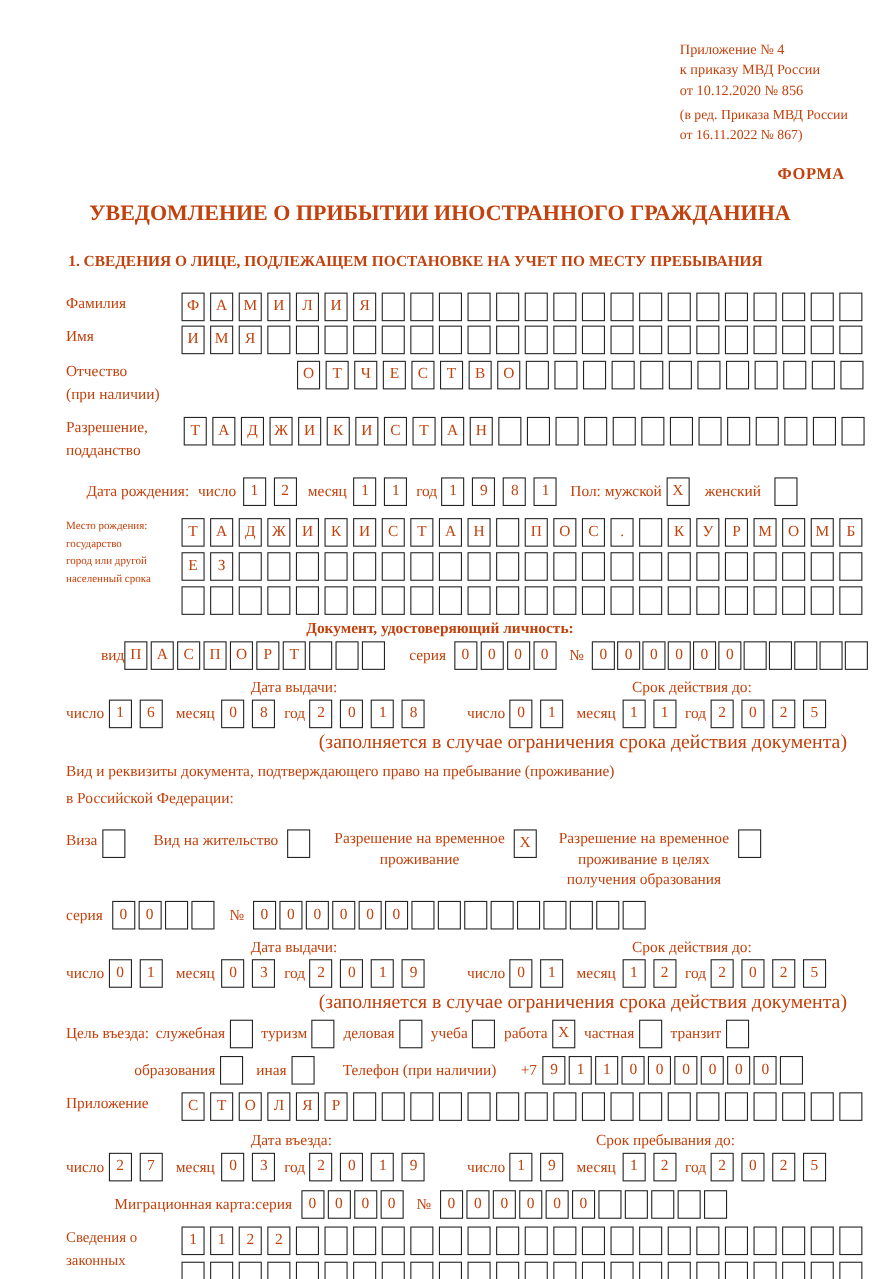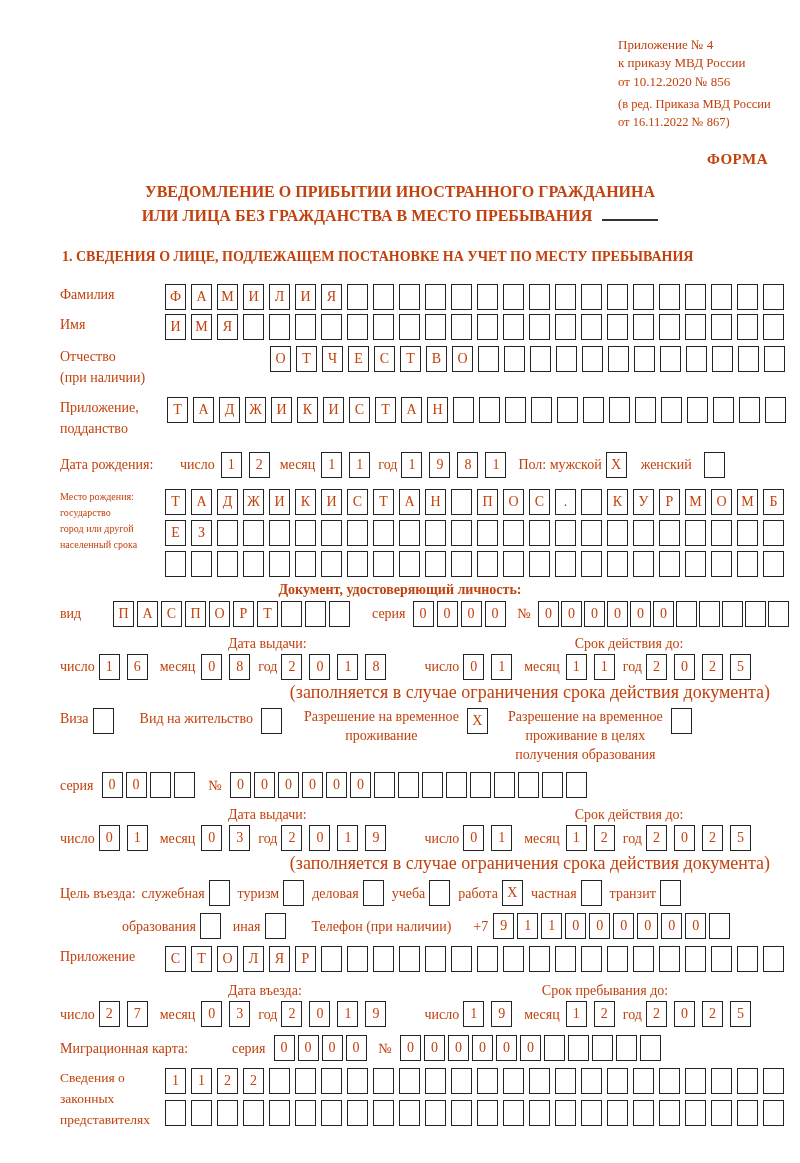--- a/index.html
+++ b/index.html
@@ -4,28 +4,28 @@
 <style>
   html,body { margin:0; padding:0; background:#fff; }
   .page {
     position:relative; width:800px; height:1163px; background:#ffffff;
     font-family:"Liberation Serif", serif; color:#c2410c; overflow:hidden;
     box-sizing:border-box;
   }
   .ref-block { margin:36px 0 0 618px; font-size:13px; line-height:1.42; }
   .ref-sub  { margin:5px 0 0 618px; font-size:12.5px; line-height:1.4; }
   .forma { margin:20px 32px 0 0; text-align:right; font-weight:bold; font-size:15px; letter-spacing:.5px; }
-  .title { margin-top:12px; text-align:center; font-weight:bold; font-size:16px; line-height:1.45; }
+  .title { margin-top:12px; text-align:center; font-weight:bold; font-size:20px; line-height:1.45; }
   .title-underline { display:inline-block; width:56px; border-bottom:2px solid #333; height:1px; margin-left:10px; }
   .section-title { margin:22px 0 0 62px; font-weight:bold; font-size:14px; }
   .body { padding:10px 10px 0 60px; }
 
   .frow { display:flex; align-items:flex-start; }
   .vcenter { align-items:center; }
-  .lab { font-size:14px; line-height:1.5; flex:none; }
+  .lab { font-size:14px; line-height:1.5; flex:none;text-align:right; }
   .lab-col { flex:none; font-size:14px; line-height:1.5; overflow:visible; white-space:nowrap; }
 
   .cells  { display:flex; gap:5px; flex:none; }
   .cellsg3{ display:flex; gap:3px; flex:none; }
   .cellsg2{ display:flex; gap:2px; flex:none; }
   .dcells { display:flex; gap:7px; flex:none; }
   .cell {
     box-sizing:border-box; flex:none; width:21px; height:26px;
     border:1.6px solid #242424; background:#fff;
     display:inline-flex; align-items:center; justify-content:center;
@@ -50,23 +50,20 @@
     <div>от 10.12.2020 № 856</div>
   </div>
   <div class="ref-sub">
     <div>(в ред. Приказа МВД России</div>
     <div>от 16.11.2022 № 867)</div>
   </div>
   <div class="forma">ФОРМА</div>
 
   <div class="title">
     <div>УВЕДОМЛЕНИЕ О ПРИБЫТИИ ИНОСТРАННОГО ГРАЖДАНИНА</div>
-    <div>
-      <span>ИЛИ ЛИЦА БЕЗ ГРАЖДАНСТВА В МЕСТО ПРЕБЫВАНИЯ</span><span class="title-underline"></span>
-    </div>
   </div>
 
   <div class="section-title">1. СВЕДЕНИЯ О ЛИЦЕ, ПОДЛЕЖАЩЕМ ПОСТАНОВКЕ НА УЧЕТ ПО МЕСТУ ПРЕБЫВАНИЯ</div>
 
   <div class="body">
 
     <div class="frow" style="margin-top:9px">
       <span class="lab-col" style="width:105px">Фамилия</span>
       <span class="cells">
           <span class="cell">Ф</span>
@@ -150,21 +147,21 @@
           <span class="cell"></span>
           <span class="cell"></span>
           <span class="cell"></span>
           <span class="cell"></span>
           <span class="cell"></span>
         </span>
     </div>
 
     <div class="frow" style="margin-top:9px">
       <span class="lab-col" style="width:107px">
-        <span>Приложение,</span><br>
+        <span>Разрешение,</span><br>
         <span>подданство</span>
       </span>
       <span class="cells">
           <span class="cell">Т</span>
           <span class="cell">А</span>
           <span class="cell">Д</span>
           <span class="cell">Ж</span>
           <span class="cell">И</span>
           <span class="cell">К</span>
           <span class="cell">И</span>
@@ -381,23 +378,25 @@
       <span class="dcells">
           <span class="cell">2</span>
           <span class="cell">0</span>
           <span class="cell">2</span>
           <span class="cell">5</span>
         </span>
     </div>
     <div class="note-right" style="margin-top:2px">(заполняется в случае ограничения срока действия документа)</div>
 
     <div class="para" style="margin-top:5px">
-    </div>
-
-    <div class="frow" style="margin-top:2px">
+      <div>Вид и реквизиты документа, подтверждающего право на пребывание (проживание)</div>
+      <div>в Российской Федерации:</div>
+    </div>
+
+    <div class="frow" style="margin-top:15px">
       <span class="lab" style="margin-right:4px">Виза</span>
       <span class="cells">
           <span class="cell"></span>
         </span>
       <span class="lab" style="margin:0 8px 0 26px">Вид на жительство</span>
       <span class="cells">
           <span class="cell"></span>
         </span>
       <div class="multiline" style="margin:0 8px 0 22px">
         <span>Разрешение на временное</span><br>

